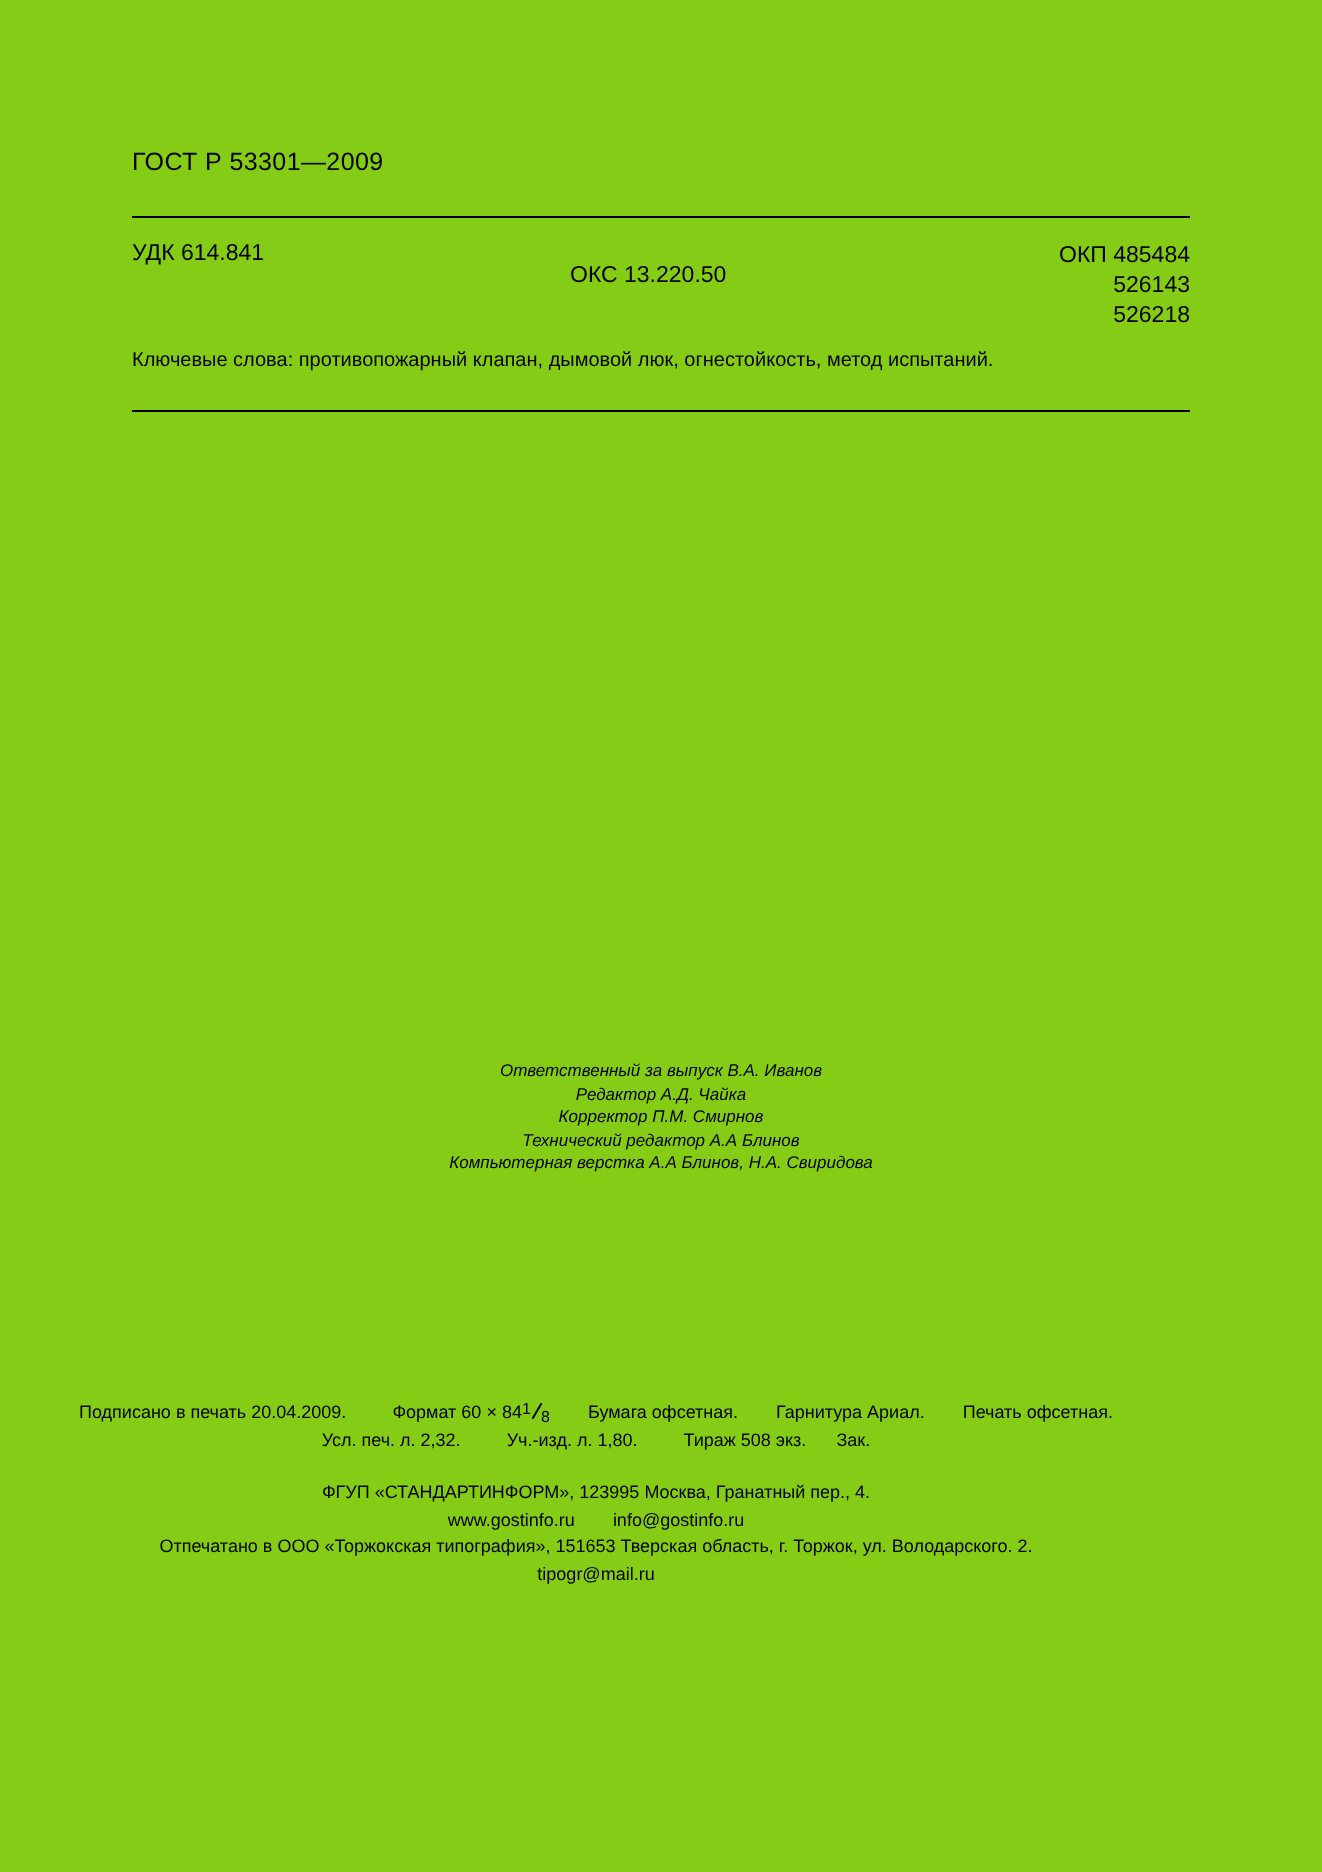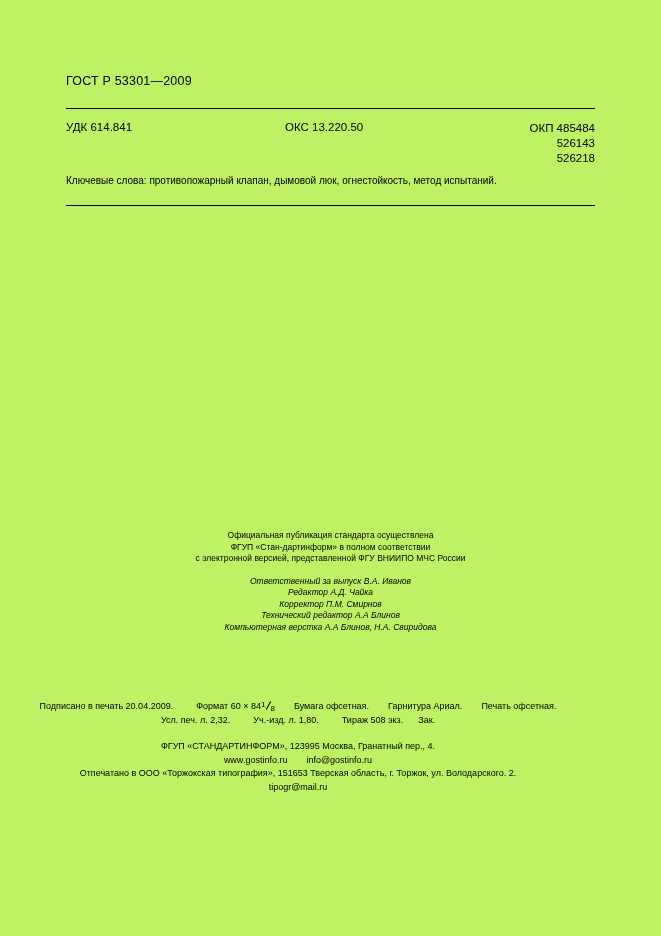--- a/index.html
+++ b/index.html
@@ -8,21 +8,21 @@
     background: #ffffff;
   }
   body {
     font-family: "Liberation Sans", sans-serif;
     color: #000000;
   }
   .page {
     position: relative;
     width: 661px;
     height: 936px;
-    background: #bef264;
+    background: #84cc16;
     overflow: hidden;
   }
   .std-header {
     position: absolute;
     left: 66px;
     top: 74px;
     font-size: 12.5px;
     letter-spacing: 0.2px;
     white-space: nowrap;
   }
@@ -45,21 +45,21 @@
     font-size: 11.5px;
   }
   .udk {
     position: absolute;
     left: 0;
     top: 0;
   }
   .oks {
     position: absolute;
     left: 219px;
-    top: 0;
+    top: 11px;
   }
   .okp {
     position: absolute;
     right: 0;
     top: 0;
     text-align: right;
     line-height: 15px;
   }
   .okp div { white-space: nowrap; margin-left: 18px; }
 
@@ -150,25 +150,20 @@
       <div>526143</div>
       <div>526218</div>
     </div>
   </div>
 
   <div class="keywords">Ключевые слова: противопожарный клапан, дымовой люк, огнестойкость,  метод испытаний.</div>
 
   <div class="rule rule-bottom"></div>
 
   <div class="colophon">
-    <div class="block">
-      <div>Официальная публикация стандарта осуществлена</div>
-      <div>ФГУП «Стан-дартинформ» в полном соответствии</div>
-      <div>с электронной версией, представленной ФГУ ВНИИПО МЧС России</div>
-    </div>
     <div class="block italic">
       <div>Ответственный за выпуск В.А. Иванов</div>
       <div>Редактор А.Д. Чайка</div>
       <div>Корректор П.М. Смирнов</div>
       <div>Технический редактор А.А Блинов</div>
       <div>Компьютерная верстка А.А Блинов, Н.А. Свиридова</div>
     </div>
   </div>
 
   <div class="imprint">

